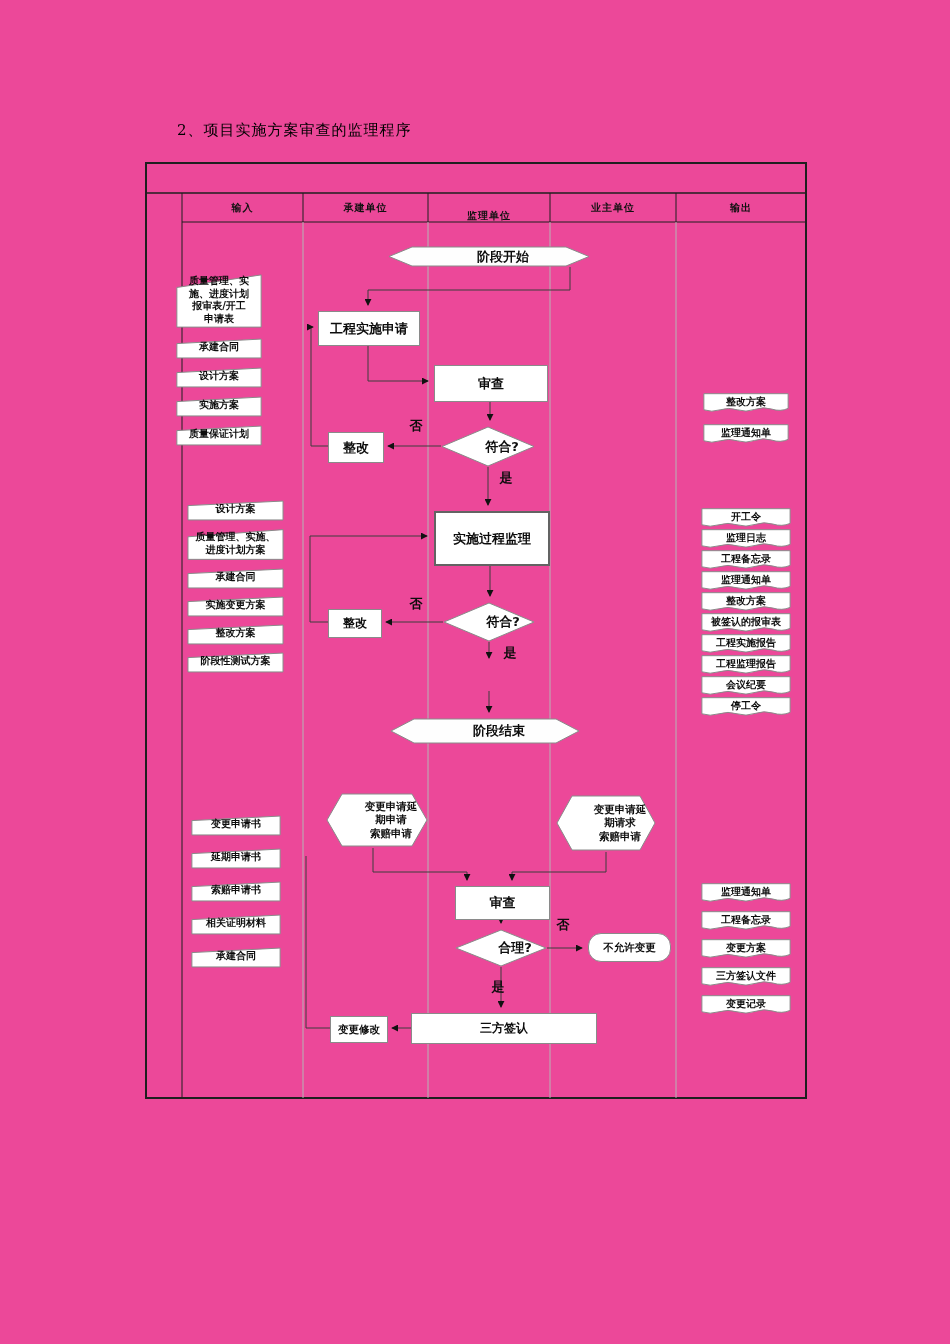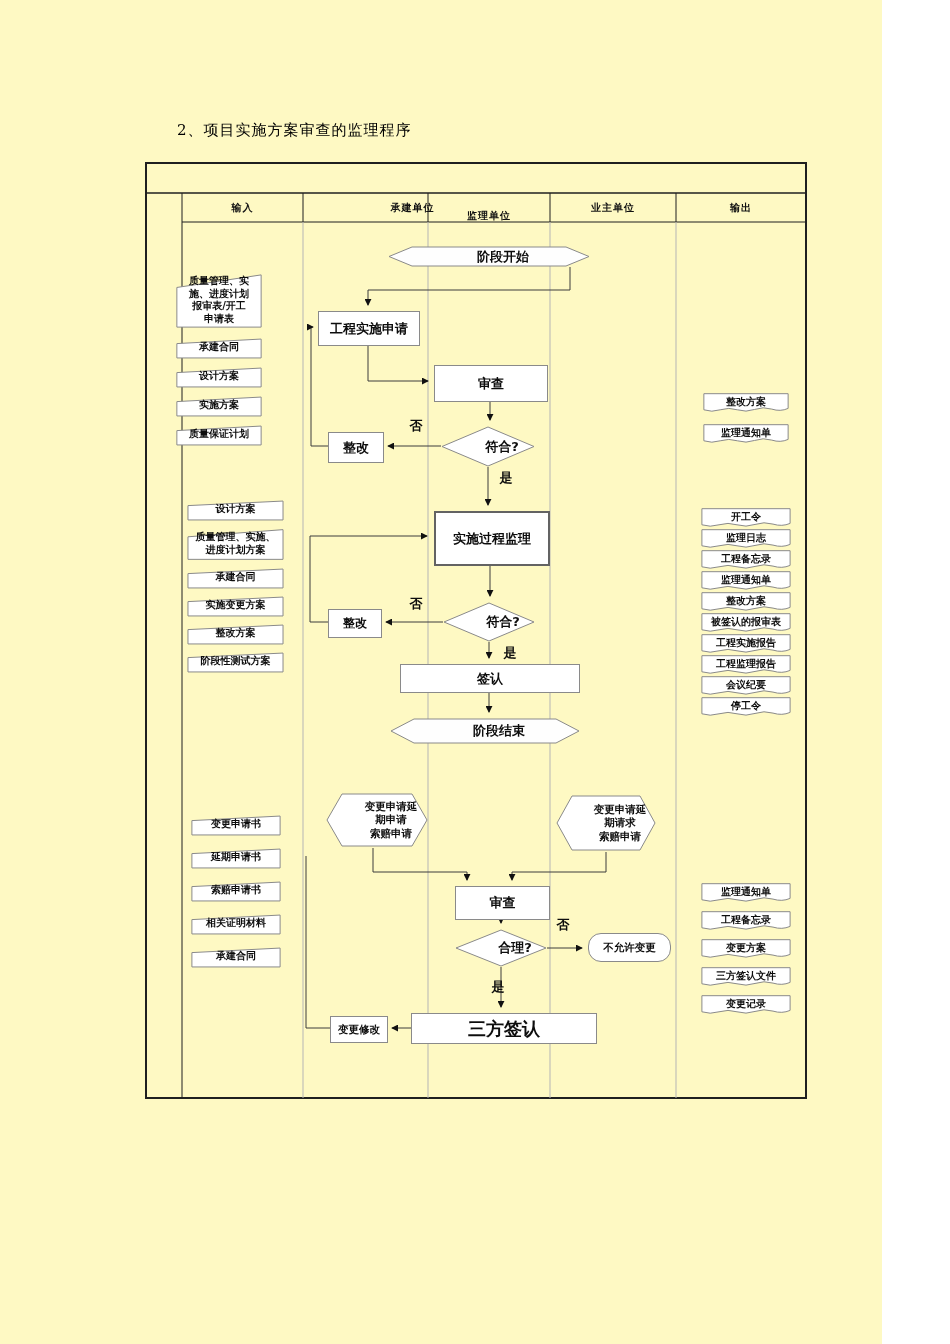--- a/index.html
+++ b/index.html
@@ -1,17 +1,17 @@
 <!DOCTYPE html>
 <html><head>
 <meta charset="utf-8">
 <style>
   html,body{margin:0;padding:0;background:#ffffff;}
   .canvas{
-    position:relative;width:882px;height:1344px;background:#fef9c3;
+    position:relative;width:950px;height:1344px;background:#ec4899;
     font-family:"DejaVu Sans", sans-serif;color:#111;overflow:hidden;
   }
   .doc-title{
     position:absolute;left:177px;top:121px;font-size:15px;
     font-family:"DejaVu Serif", serif;color:#000;letter-spacing:1px;
   }
   svg.layer{position:absolute;left:0;top:0;z-index:1;}
   .lane-header{
     position:absolute;top:194px;height:28px;line-height:28px;
     text-align:center;font-size:10px;font-weight:bold;z-index:2;letter-spacing:1px;
@@ -29,21 +29,21 @@
     position:absolute;font-size:13px;font-weight:bold;z-index:3;
     width:24px;text-align:center;color:#0d0d0d;
   }
   .doc-group{position:absolute;display:flex;flex-direction:column;z-index:3;}
   .doc-item{position:relative;min-height:21px;display:flex;align-items:center;justify-content:center;}
   .doc-item svg{position:absolute;inset:0;width:100%;height:100%;}
   .doc-label{
     position:relative;z-index:1;font-size:10px;font-weight:bold;text-align:center;
     white-space:pre-line;line-height:1.25;padding:3px 2px 5px 2px;color:#0d0d0d;
   }
-  .fs13{font-size:13px;} .fs12{font-size:12px;} .fs14{font-size:18px;} .fs10{font-size:10.5px;line-height:1.3;}
+  .fs13{font-size:13px;} .fs12{font-size:12px;} .fs14{font-size:12px;} .fs10{font-size:10.5px;line-height:1.3;}
 </style>
 </head>
 <body>
 
 <div class="canvas">
 
   <div class="doc-title">2、项目实施方案审查的监理程序</div>
 
   <svg class="layer" width="950" height="1344">
     <defs>
@@ -86,21 +86,21 @@
       <path d="M606 852 V872 H512 V880" marker-end="url(#arr)"></path>
       <path d="M501 918 V923" marker-end="url(#arr)"></path>
       <path d="M547 948 H582" marker-end="url(#arr)"></path>
       <path d="M501 967 V1007" marker-end="url(#arr)"></path>
       <path d="M411 1028 H392" marker-end="url(#arr)"></path>
       <path d="M330 1028 H306 V856"></path>
     </g>
   </svg>
 
   <div class="lane-header" style="left:182px;width:121px;">输入</div>
-  <div class="lane-header" style="left:303px;width:125px;margin-left:47px;">承建单位</div>
+  <div class="lane-header" style="left:303px;width:125px;">承建单位</div>
   <div class="lane-header" style="left:428px;width:122px;margin-top:8px;">监理单位</div>
   <div class="lane-header" style="left:550px;width:126px;">业主单位</div>
   <div class="lane-header" style="left:676px;width:130px;">输出</div>
 
   <div class="node shape-node fs13" style="left:388px;top:246px;width:202px;height:21px;">
     <svg viewBox="0 0 202 21" preserveAspectRatio="none">
         <polygon points="1,10.5 24,1 178,1 201,10.5 178,20 24,20" fill="#fefefe" stroke="#8a8a8a" vector-effect="non-scaling-stroke"></polygon>
       </svg>
     <span>阶段开始</span>
   </div>
@@ -122,21 +122,20 @@
 
   <div class="node shape-node fs13" style="left:443px;top:602px;width:92px;height:40px;">
     <svg viewBox="0 0 92 40" preserveAspectRatio="none">
         <polygon points="1,20 46,1 91,20 46,39" fill="#fff" stroke="#8a8a8a" vector-effect="non-scaling-stroke"></polygon>
       </svg>
     <span>符合?</span>
   </div>
 
   <div class="node box fs12" style="left:328px;top:609px;width:52px;height:27px;">整改</div>
 
-  <div class="node box fs13" style="left:400px;top:664px;width:178px;height:27px;">签认</div>
 
   <div class="node shape-node fs13" style="left:390px;top:718px;width:190px;height:26px;">
     <svg viewBox="0 0 190 26" preserveAspectRatio="none">
         <polygon points="1,13 24,1 166,1 189,13 166,25 24,25" fill="#fefefe" stroke="#8a8a8a" vector-effect="non-scaling-stroke"></polygon>
       </svg>
     <span>阶段结束</span>
   </div>
 
   <div class="node shape-node fs10" style="left:326px;top:792px;width:102px;height:56px;">
     <svg viewBox="0 0 102 56" preserveAspectRatio="none">

